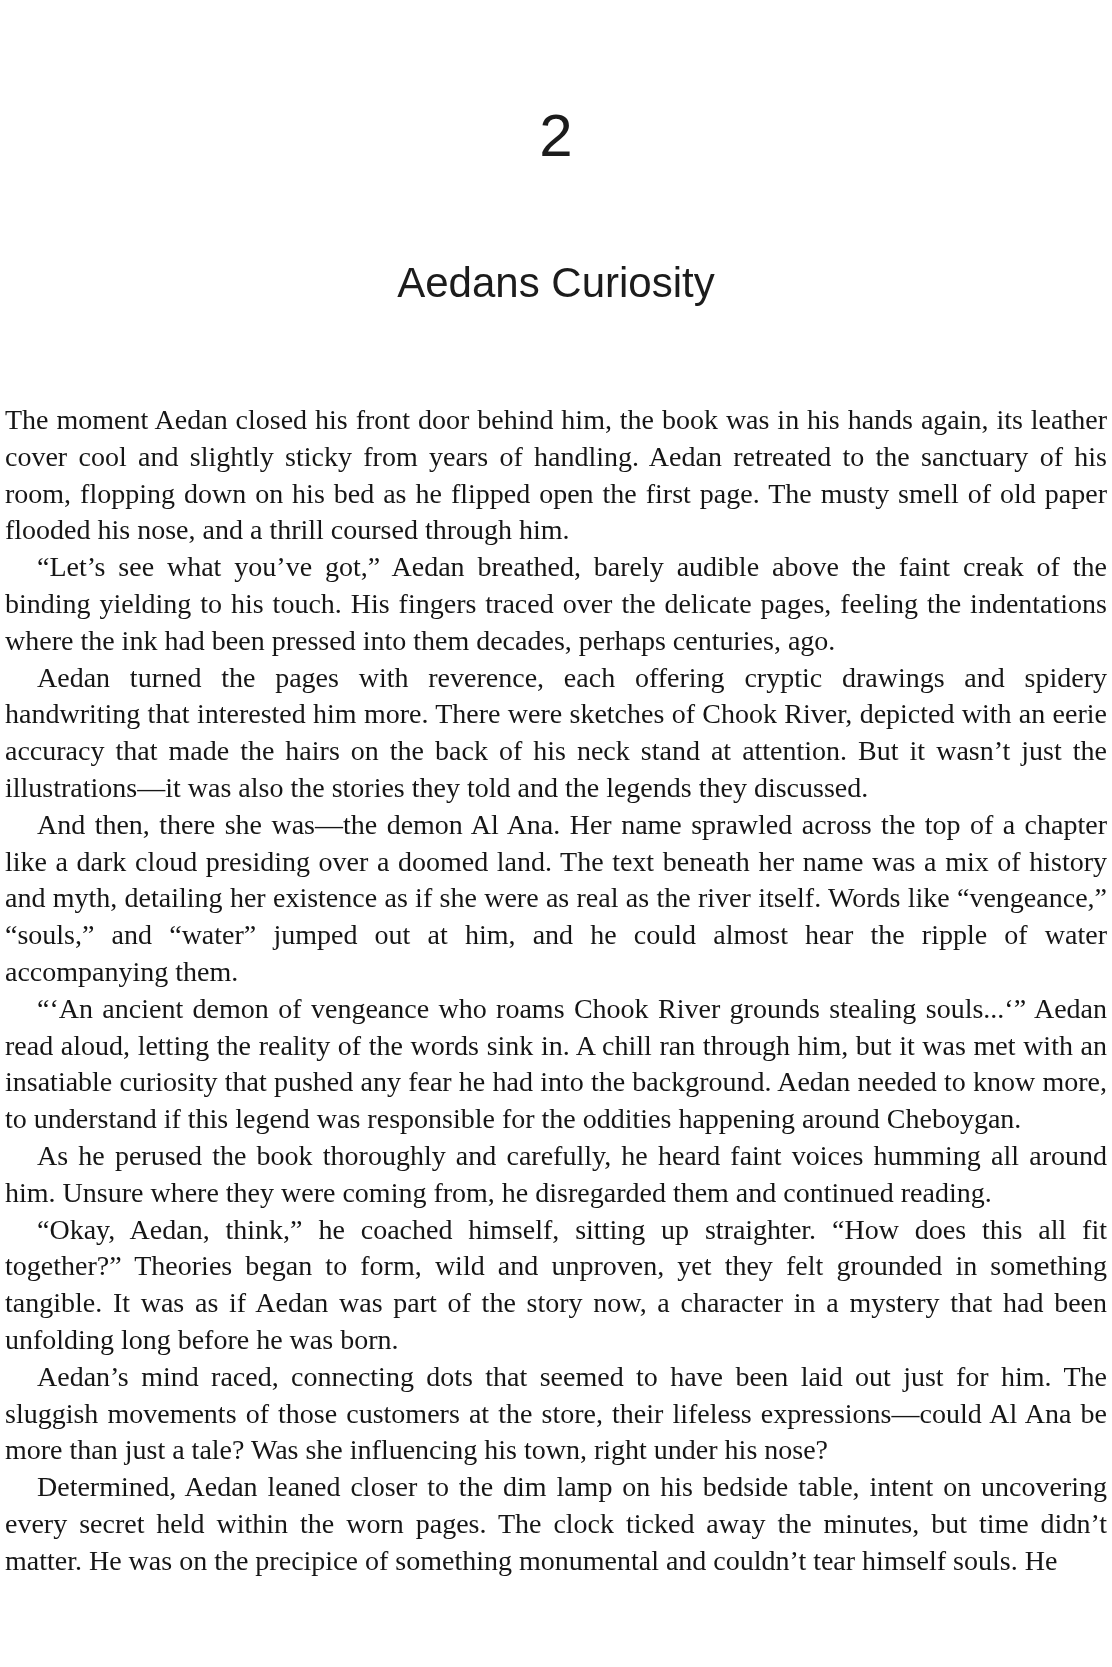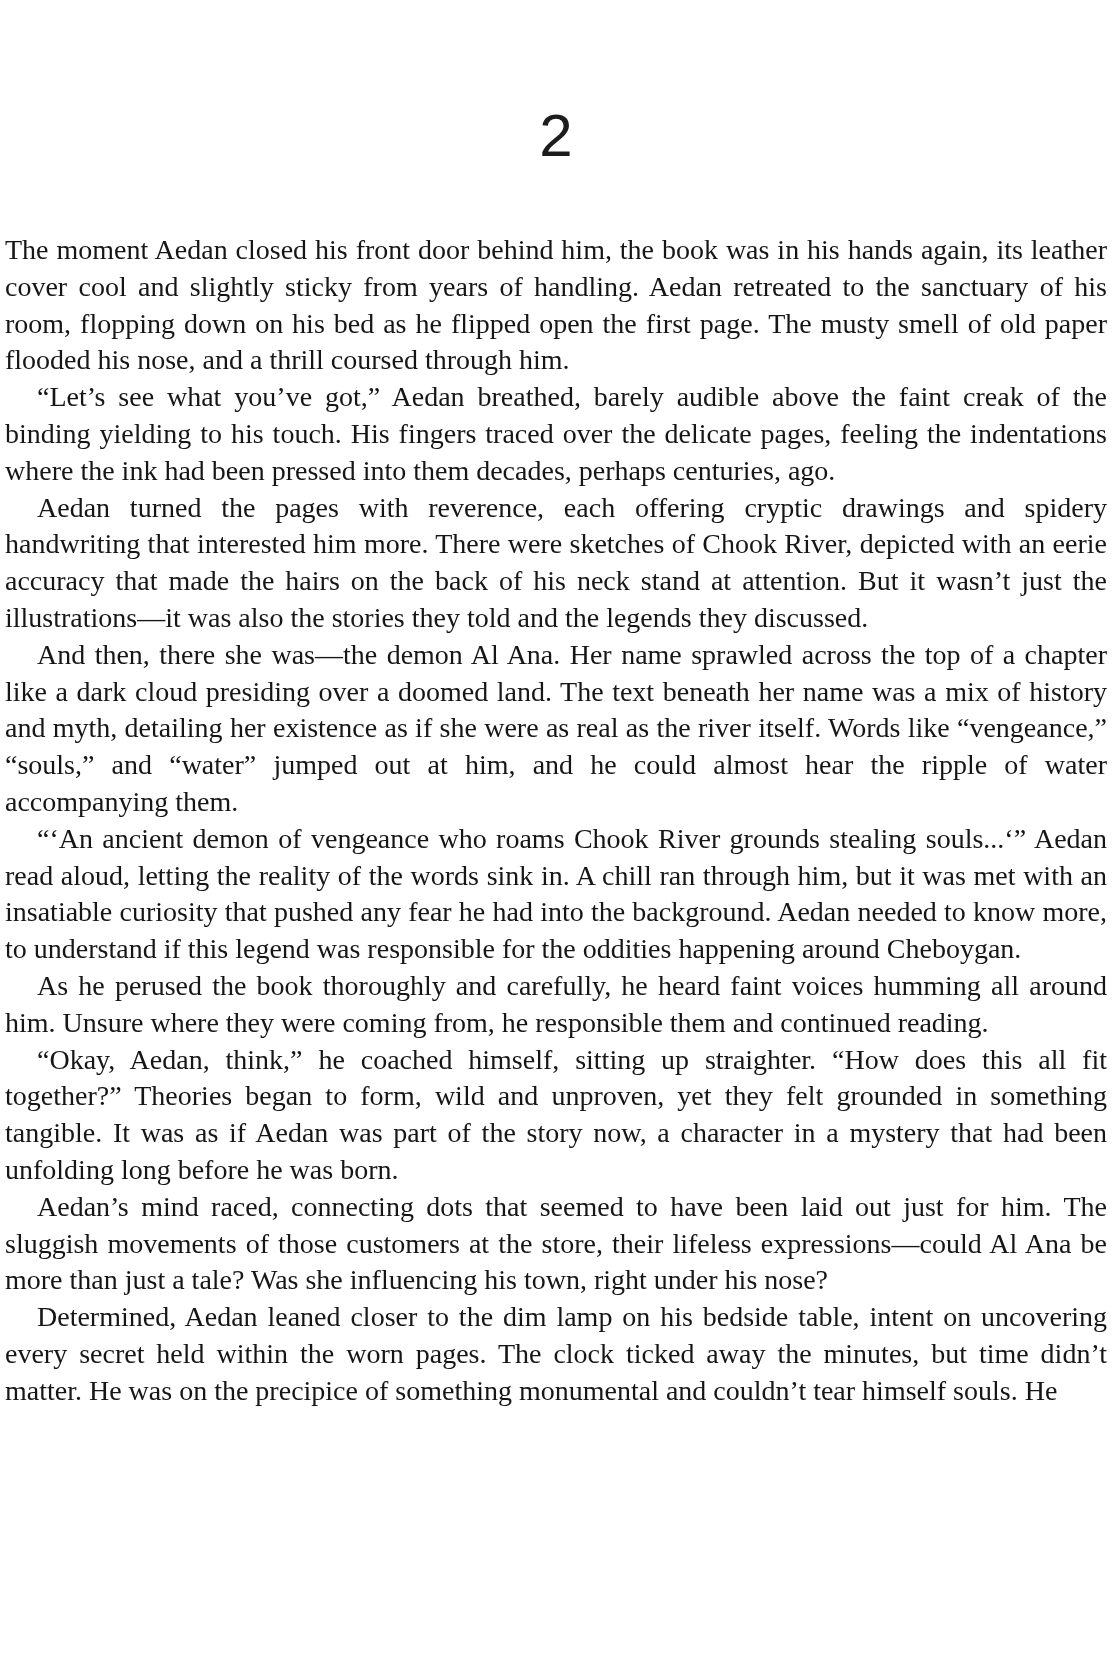--- a/index.html
+++ b/index.html
@@ -29,44 +29,45 @@
   .chapter-title {
     margin-top: 96px;
     text-align: center;
     font-family: "Liberation Sans", sans-serif;
     font-weight: 400;
     font-size: 42px;
     line-height: 1;
     color: #1c1c1c;
   }
   .body-text {
-    margin-top: 66px;
+    margin-top: 98px;
     padding: 0 5px;
     font-size: 28px;
     line-height: 36.8px;
     text-align: justify;
     letter-spacing: 0px;
   }
   .body-text p {
     margin: 0;
     text-indent: 32px;
   }
   .body-text p:first-child {
     text-indent: 0;
   }
 </style>
 </head>
 <body>
 
 <div class="page">
   <div class="chapter-number">2</div>
+  <div class="chapter-title">Aedans Curiosity</div>
   <div class="body-text">
       <p>The moment Aedan closed his front door behind him, the book was in his hands again, its leather cover cool and slightly sticky from years of handling. Aedan retreated to the sanctuary of his room, flopping down on his bed as he flipped open the first page. The musty smell of old paper flooded his nose, and a thrill coursed through him.</p>
       <p>“Let’s see what you’ve got,” Aedan breathed, barely audible above the faint creak of the binding yielding to his touch. His fingers traced over the delicate pages, feeling the indentations where the ink had been pressed into them decades, perhaps centuries, ago.</p>
       <p>Aedan turned the pages with reverence, each offering cryptic drawings and spidery handwriting that interested him more. There were sketches of Chook River, depicted with an eerie accuracy that made the hairs on the back of his neck stand at attention. But it wasn’t just the illustrations—it was also the stories they told and the legends they discussed.</p>
       <p>And then, there she was—the demon Al Ana. Her name sprawled across the top of a chapter like a dark cloud presiding over a doomed land. The text beneath her name was a mix of history and myth, detailing her existence as if she were as real as the river itself. Words like “vengeance,” “souls,” and “water” jumped out at him, and he could almost hear the ripple of water accompanying them.</p>
       <p>“‘An ancient demon of vengeance who roams Chook River grounds stealing souls...‘” Aedan read aloud, letting the reality of the words sink in. A chill ran through him, but it was met with an insatiable curiosity that pushed any fear he had into the background. Aedan needed to know more, to understand if this legend was responsible for the oddities happening around Cheboygan.</p>
-      <p>As he perused the book thoroughly and carefully, he heard faint voices humming all around him. Unsure where they were coming from, he responsible them and continued reading.</p>
+      <p>As he perused the book thoroughly and carefully, he heard faint voices humming all around him. Unsure where they were coming from, he disregarded them and continued reading.</p>
       <p>“Okay, Aedan, think,” he coached himself, sitting up straighter. “How does this all fit together?” Theories began to form, wild and unproven, yet they felt grounded in something tangible. It was as if Aedan was part of the story now, a character in a mystery that had been unfolding long before he was born.</p>
       <p>Aedan’s mind raced, connecting dots that seemed to have been laid out just for him. The sluggish movements of those customers at the store, their lifeless expressions—could Al Ana be more than just a tale? Was she influencing his town, right under his nose?</p>
       <p>Determined, Aedan leaned closer to the dim lamp on his bedside table, intent on uncovering every secret held within the worn pages. The clock ticked away the minutes, but time didn’t matter. He was on the precipice of something monumental and couldn’t tear himself souls. He</p>
     </div>
 </div>
 
 </body></html>

